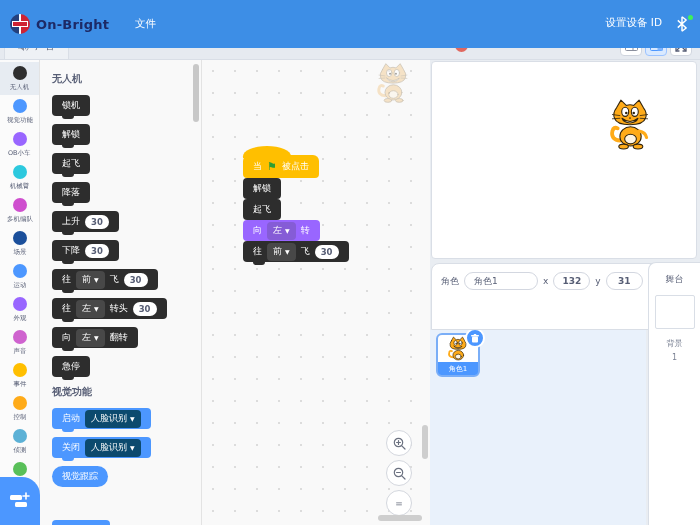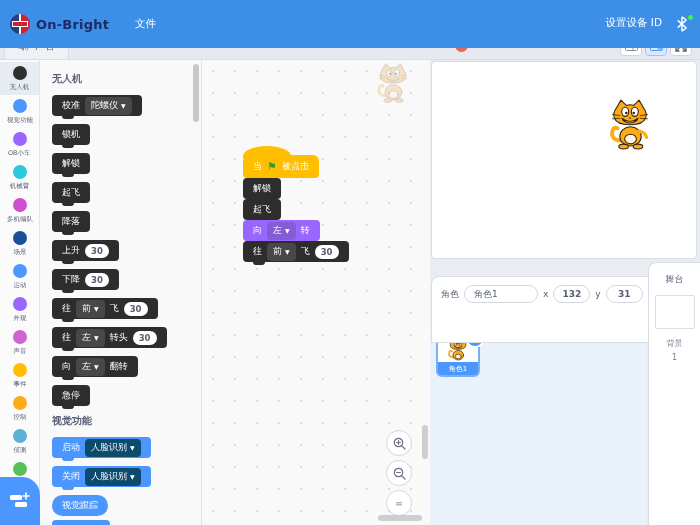--- a/index.html
+++ b/index.html
@@ -75,21 +75,21 @@
   .zbtn{position:absolute;left:184px;width:26px;height:26px;border-radius:50%;background:#fff;
         border:1px solid #d4d7de;color:#6b7180;display:flex;align-items:center;justify-content:center;
         font-size:11px;cursor:pointer;box-sizing:border-box}
   .ws-sbv{position:absolute;right:2px;top:365px;width:6px;height:34px;background:#cecece;border-radius:3px}
   .ws-sbh{position:absolute;left:176px;bottom:4px;width:44px;height:6px;background:#cecece;border-radius:3px}
   
   .stage{position:absolute;left:431px;top:61px;width:266px;height:198px;background:#fff;
          border:1px solid #d9dee6;border-radius:4px;box-sizing:border-box;z-index:10}
   .stage-cat{position:absolute;left:174px;top:36px;width:48px}
   
-  .sprite-info{position:absolute;left:431px;top:276px;width:246px;height:67px;background:#fff;
+  .sprite-info{position:absolute;left:431px;top:263px;width:246px;height:67px;background:#fff;
          border:1px solid #d9dee6;border-radius:8px 8px 0 0;box-sizing:border-box;padding:8px 8px 0 9px;z-index:6}
   .si-row{display:flex;align-items:center;gap:5px;font-size:9px;color:#575e75}
   .si-row + .si-row{margin-top:8px}
   .pillin{height:18px;border:1px solid #d3d7e0;border-radius:9px;display:flex;align-items:center;
           justify-content:center;font-size:9px;color:#575e75;background:#fff;box-sizing:border-box;cursor:text}
   .pill-name{width:74px;justify-content:flex-start;padding-left:9px}
   .pill-xy{width:37px;font-weight:bold}
   .pill-sd{width:44px;font-weight:bold}
   .eyes{display:flex}
   .eyebtn{width:25px;height:20px;border:1px solid #d3d7e0;background:#fff;display:flex;align-items:center;
@@ -231,27 +231,20 @@
 <div class="add-ext">
   <svg width="22" height="18" viewBox="0 0 22 18">
       <rect x="1" y="3" width="12" height="5" rx="1.5" fill="#fff"></rect>
       <rect x="6" y="10" width="12" height="5" rx="1.5" fill="#fff"></rect>
       <path d="M17 1 V7 M14 4 H20" stroke="#fff" stroke-width="1.6" stroke-linecap="round"></path>
     </svg>
 </div>
 
 <div class="palette" id="palette">
     <div class="pal-h">无人机</div>
-    <div class="blk dark">
-      <span class="bt">校准</span>
-      <span class="bd">
-        <span>陀螺仪</span>
-        <span class="caret">▼</span>
-      </span>
-    </div>
     <div class="blk dark">
       <span class="bt">锁机</span>
     </div>
     <div class="blk dark">
       <span class="bt">解锁</span>
     </div>
     <div class="blk dark">
       <span class="bt">起飞</span>
     </div>
     <div class="blk dark">

